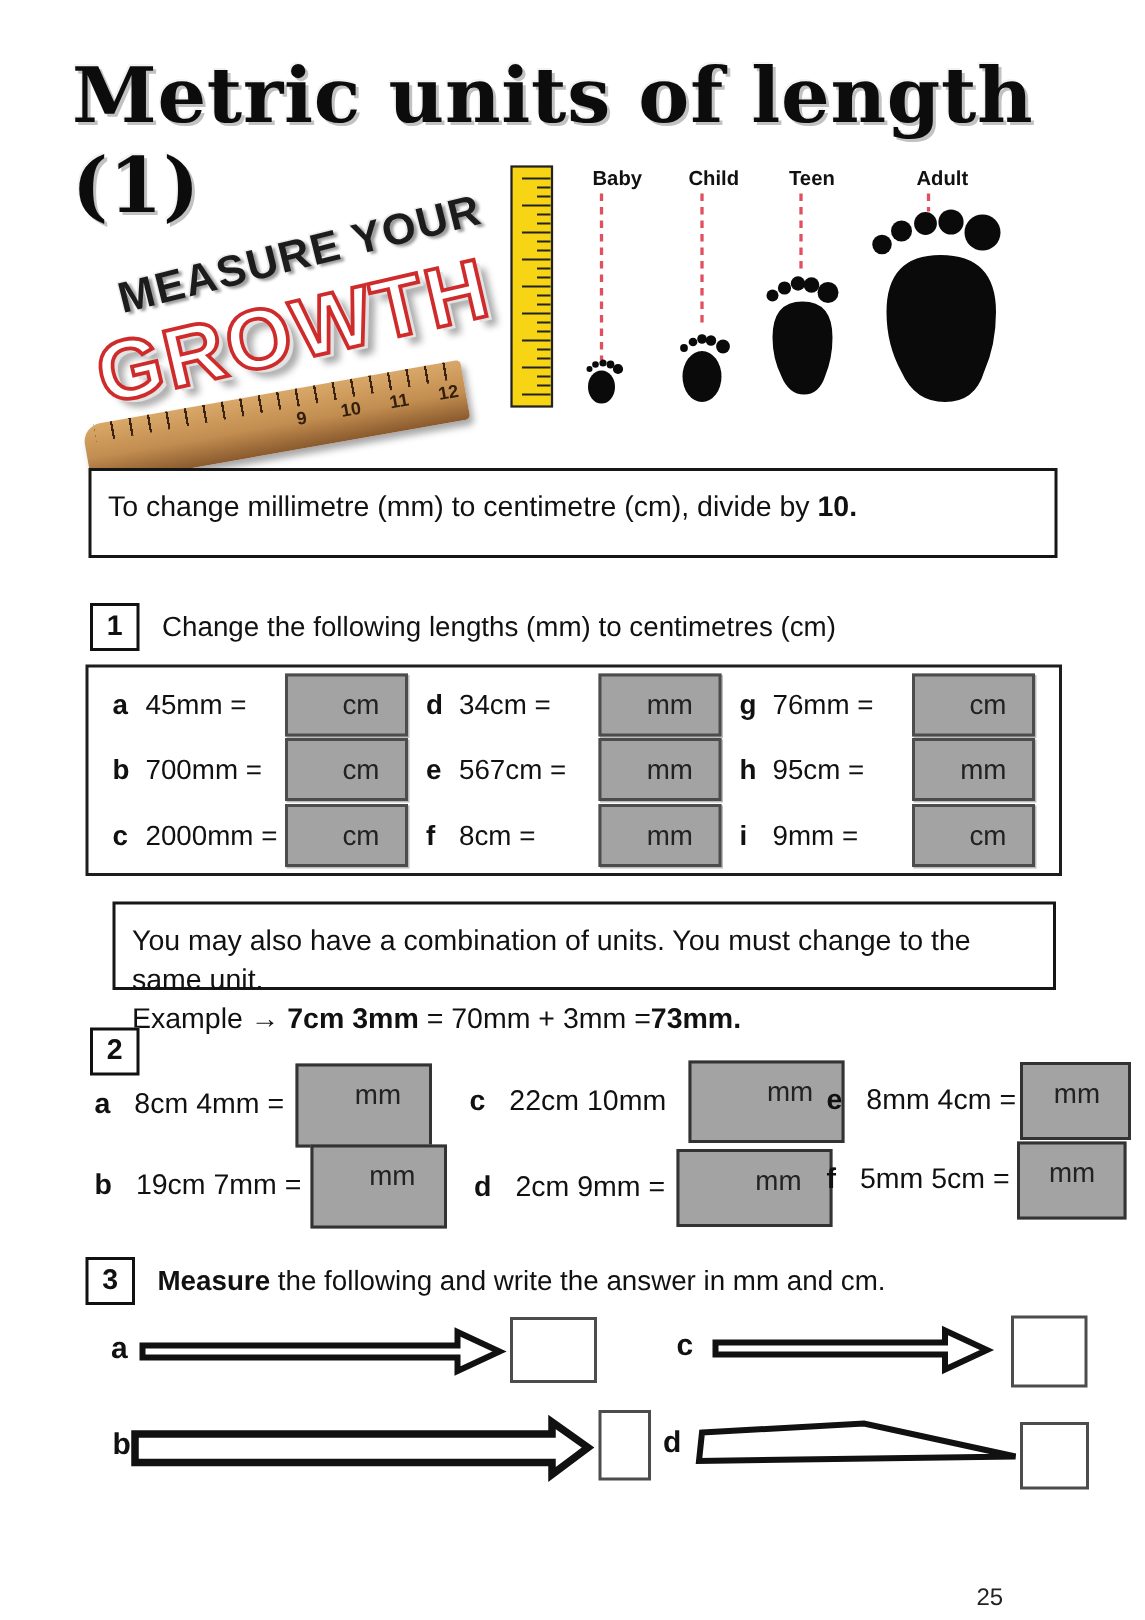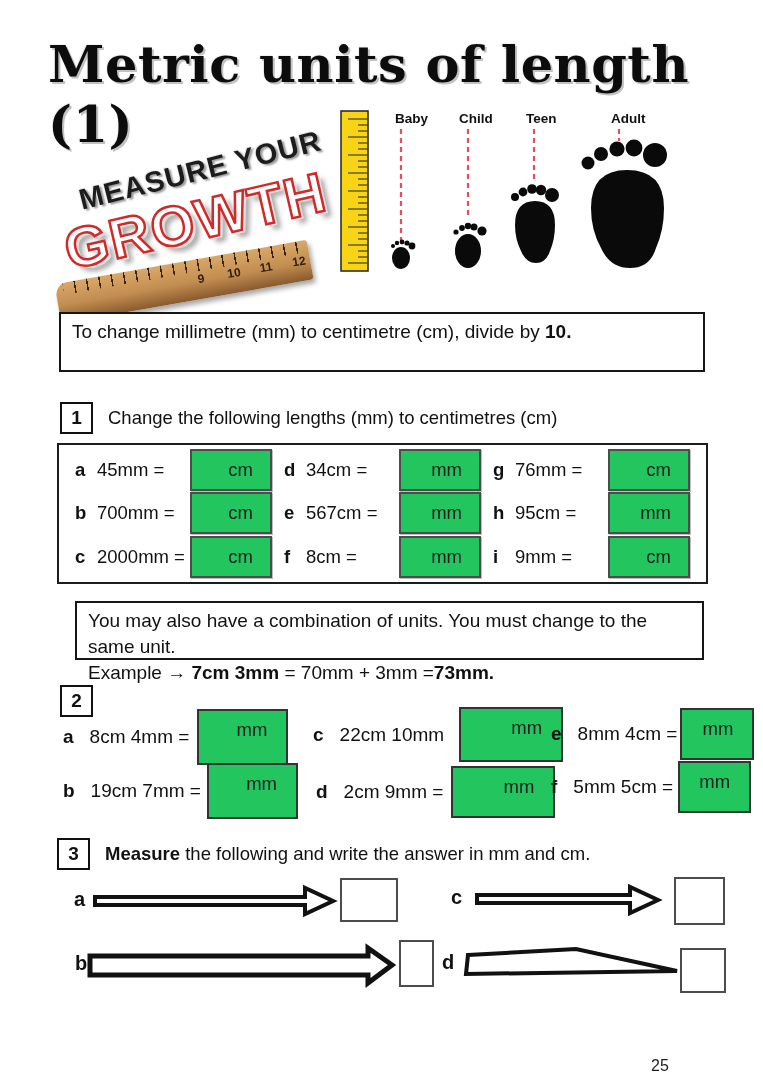--- a/index.html
+++ b/index.html
@@ -45,21 +45,21 @@
   }
   .wood-ruler .n0 { left:142px; } .wood-ruler .n1 { left:172px; }
   .wood-ruler .n2 { left:205px; } .wood-ruler .n3 { left:238px; }
 
   
   .feet-svg { position:absolute; left:333px; top:103px; }
 
   
   .info-box {
     position:absolute; border:2px solid #161616; background:#fff;
-    font-size:19px; line-height:1.38; padding:5px 11px;
+    font-size:19px; line-height:1.38; padding:12px 11px;
   }
   .info-box-1 { left:59px; top:312px; width:646px; height:60px; }
   .info-box-2 { left:75px; top:601px; width:629px; height:59px; }
   .b { font-weight:bold; }
   .gap-left { margin-left:34px; }
   .gap-left-sm { margin-left:8px; }
 
   
   .q-header { position:absolute; display:flex; align-items:center; gap:15px; }
   .q-num {
@@ -73,21 +73,21 @@
   
   .q1-table {
     position:absolute; left:57px; top:443px; width:651px; height:141px;
     border:2px solid #1d1d1d;
     display:grid; grid-template-columns:1fr 1fr 1fr; grid-template-rows:1fr 1fr 1fr;
     grid-auto-flow:column; padding:3px 10px;
   }
   .q1-cell { display:flex; align-items:center; font-size:18.5px; padding:0 6px; }
   .q1-cell .letter { font-weight:bold; width:22px; }
   .answer-box {
-    border:2px solid #4c4c4c; background:#22c55e;
+    border:2px solid #4c4c4c; background:#a3a3a3;
     display:flex; align-items:center; justify-content:flex-end;
     font-size:18.5px; color:#222;
     box-shadow:1px 1px 0 #bdbdbd;
   }
   .q1-cell .answer-box { width:82px; height:42px; margin-left:auto; padding-right:17px; }
 
   
   .q2-item { position:absolute; display:flex; align-items:center; font-size:19px; }
   .q2-item .letter { font-weight:bold; margin-right:16px; }
   .q2-item .answer-box { align-items:flex-start; padding-top:8px; padding-right:19px; border-color:#333; box-shadow:none; }

